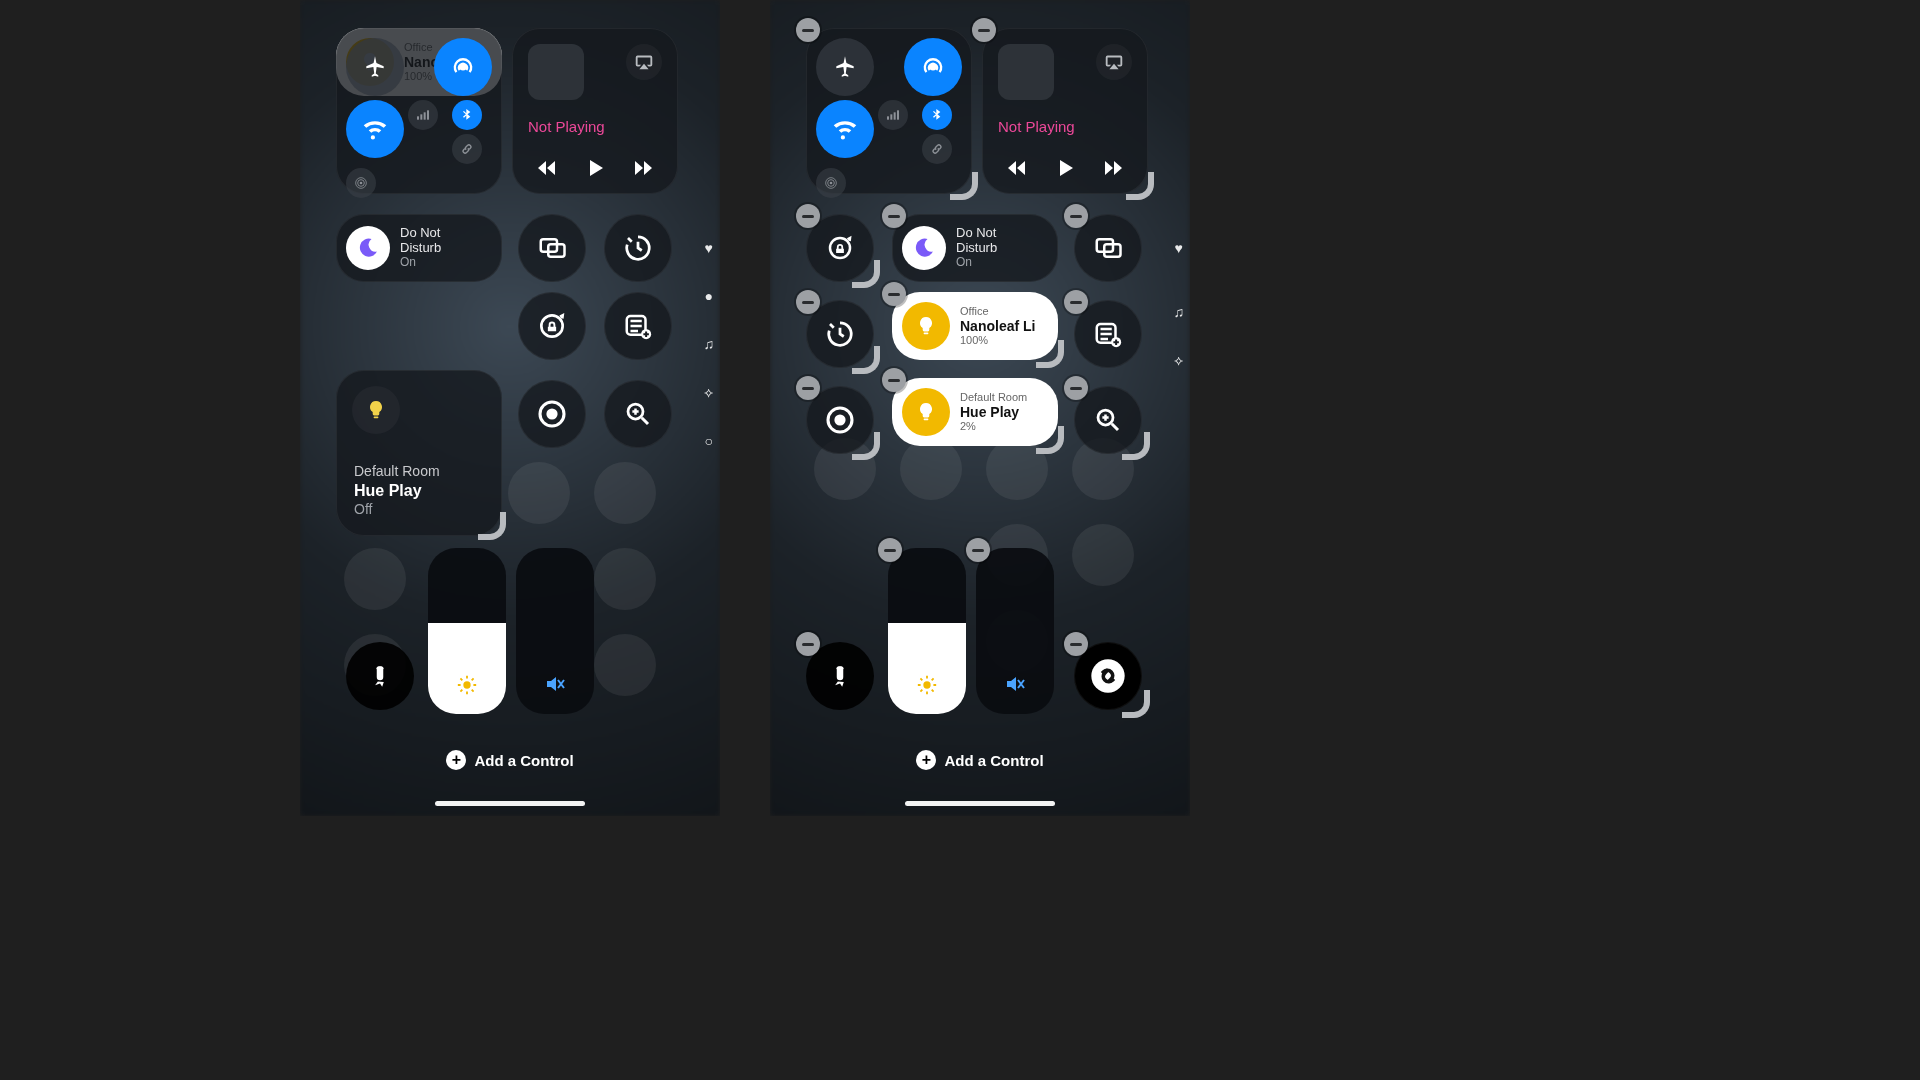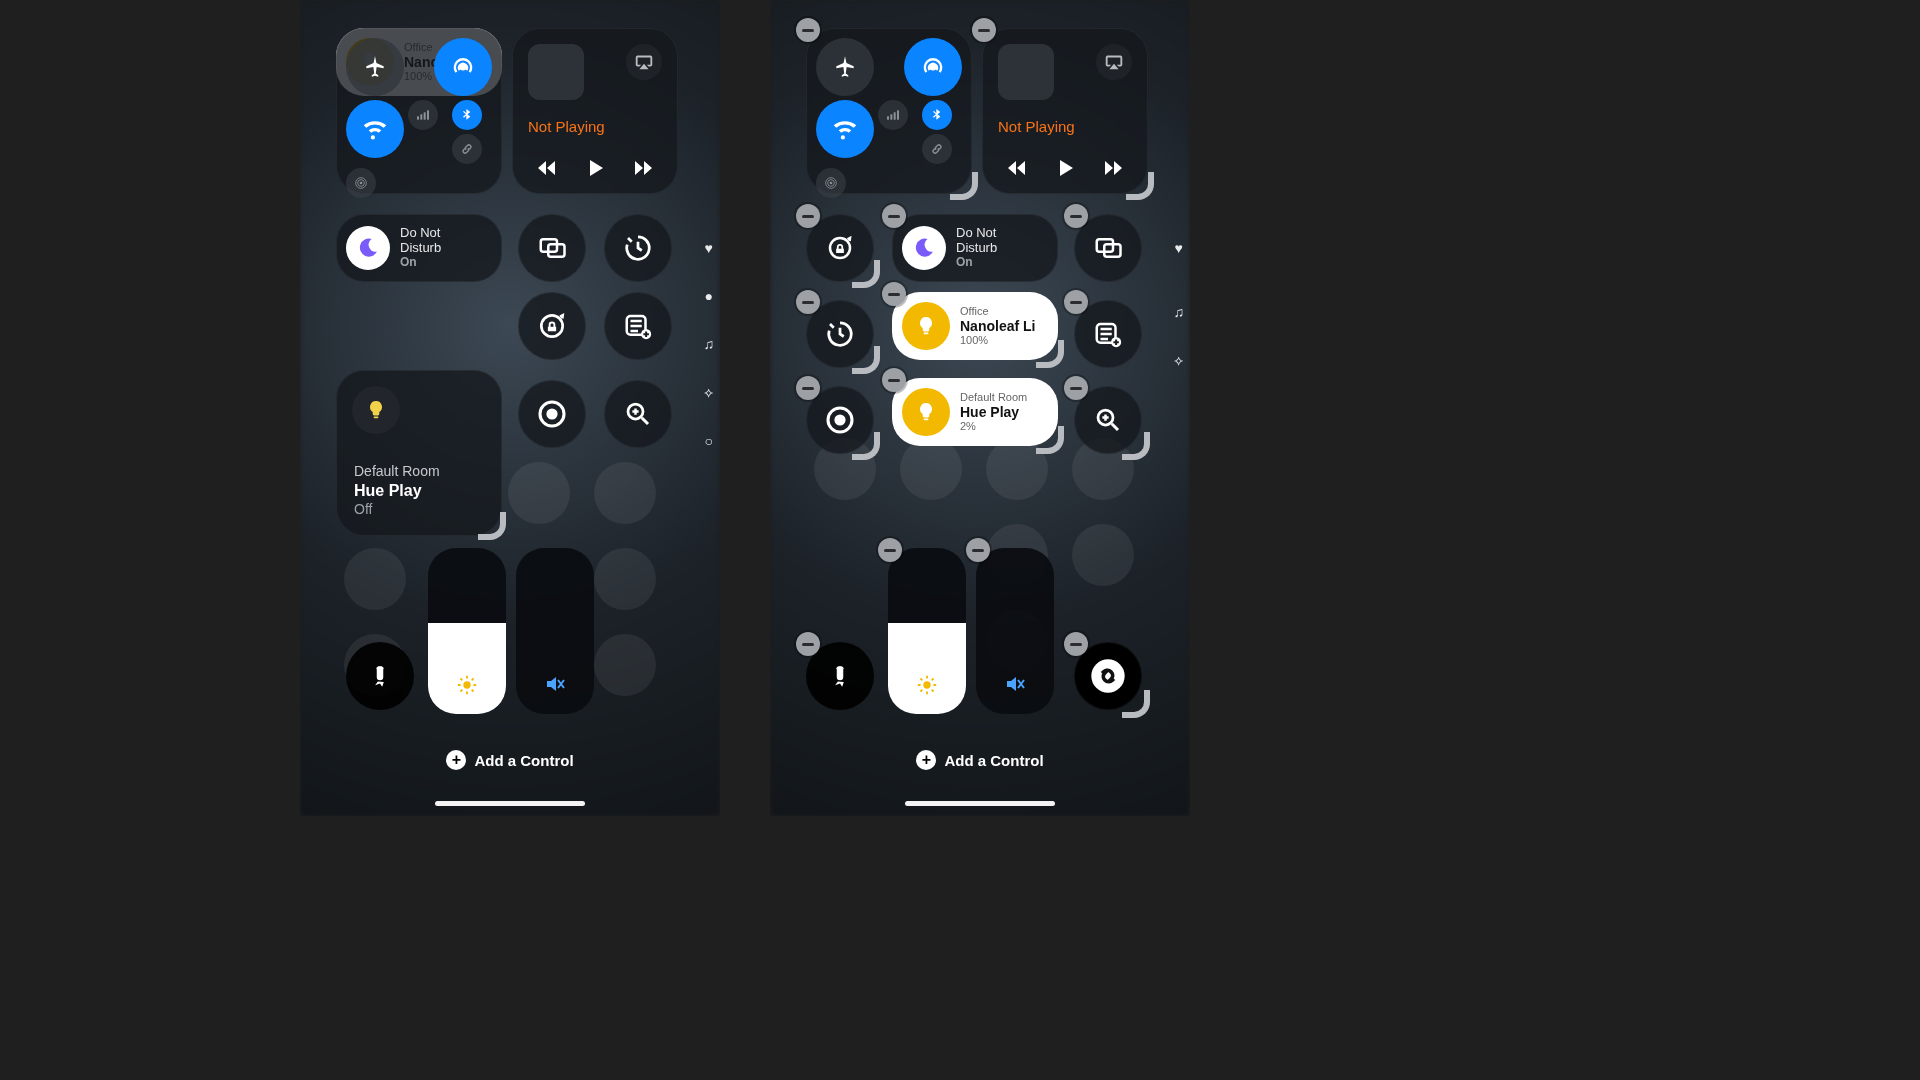--- a/index.html
+++ b/index.html
@@ -17,27 +17,27 @@
   .tile { position:absolute; background: rgba(20,24,30,0.78); border-radius:28px; box-shadow: inset 0 0 0 1px rgba(255,255,255,0.06); }
 
   .conn-tile { left:0; top:0; width:166px; height:166px; display:grid; grid-template-columns:1fr 1fr 1fr; grid-template-rows:1fr 1fr 1fr; padding:10px; gap:4px; }
   .conn-pill { width:58px; height:58px; border-radius:50%; background: rgba(50,55,62,0.8); display:flex; align-items:center; justify-content:center; }
   .conn-pill.on { background:#0a84ff; }
   .conn-mini { width:30px; height:30px; border-radius:50%; background: rgba(60,65,72,0.55); display:flex; align-items:center; justify-content:center; }
 
   .np-tile { left:176px; top:0; width:166px; height:166px; padding:14px; color:#ddd; }
   .np-art { width:56px; height:56px; border-radius:12px; background:#2d3238; position:absolute; left:16px; top:16px; }
   .np-airplay { position:absolute; right:16px; top:16px; width:36px; height:36px; border-radius:50%; background:rgba(255,255,255,0.04); display:flex; align-items:center; justify-content:center; }
-  .np-label { position:absolute; left:16px; top:90px; font-size:15px; color:#f97316; }
+  .np-label { position:absolute; left:16px; top:90px; font-size:15px; color:#ec4899; }
   .np-ctrls { position:absolute; left:0; right:0; bottom:14px; display:flex; justify-content:center; gap:24px; }
 
   .focus-tile { left:0; top:186px; width:166px; height:68px; display:flex; align-items:center; padding:10px; gap:10px; }
   .focus-icon { width:44px; height:44px; border-radius:50%; background:#fff; display:flex; align-items:center; justify-content:center; }
   .focus-text { color:#e8e8ea; font-size:13px; line-height:1.15; }
-  .focus-text .sub { color:#9ea2a8; font-size:12px;font-weight:bold; }
+  .focus-text .sub { color:#9ea2a8; font-size:12px; }
 
   .nano-tile { left:0; top:264px; width:166px; height:68px; background:#fff; border-radius:28px; display:flex; align-items:center; padding:10px; gap:10px; overflow:hidden; }
   .nano-icon { width:48px; height:48px; border-radius:50%; background:#f2b900; display:flex; align-items:center; justify-content:center; flex:0 0 48px; }
   .nano-text { color:#111; font-size:13px; line-height:1.15; white-space:nowrap; overflow:hidden; }
   .nano-text .room { color:#666; font-size:11px; }
   .nano-text .name { font-weight:600; font-size:14px; }
   .nano-text .pct { color:#666; font-size:11px; }
 
   .hue-big { left:0; top:342px; width:166px; height:166px; border-radius:28px; padding:16px; }
   .hue-big .bulb { width:48px; height:48px; border-radius:50%; background:rgba(40,44,50,.6); display:flex; align-items:center; justify-content:center; }

